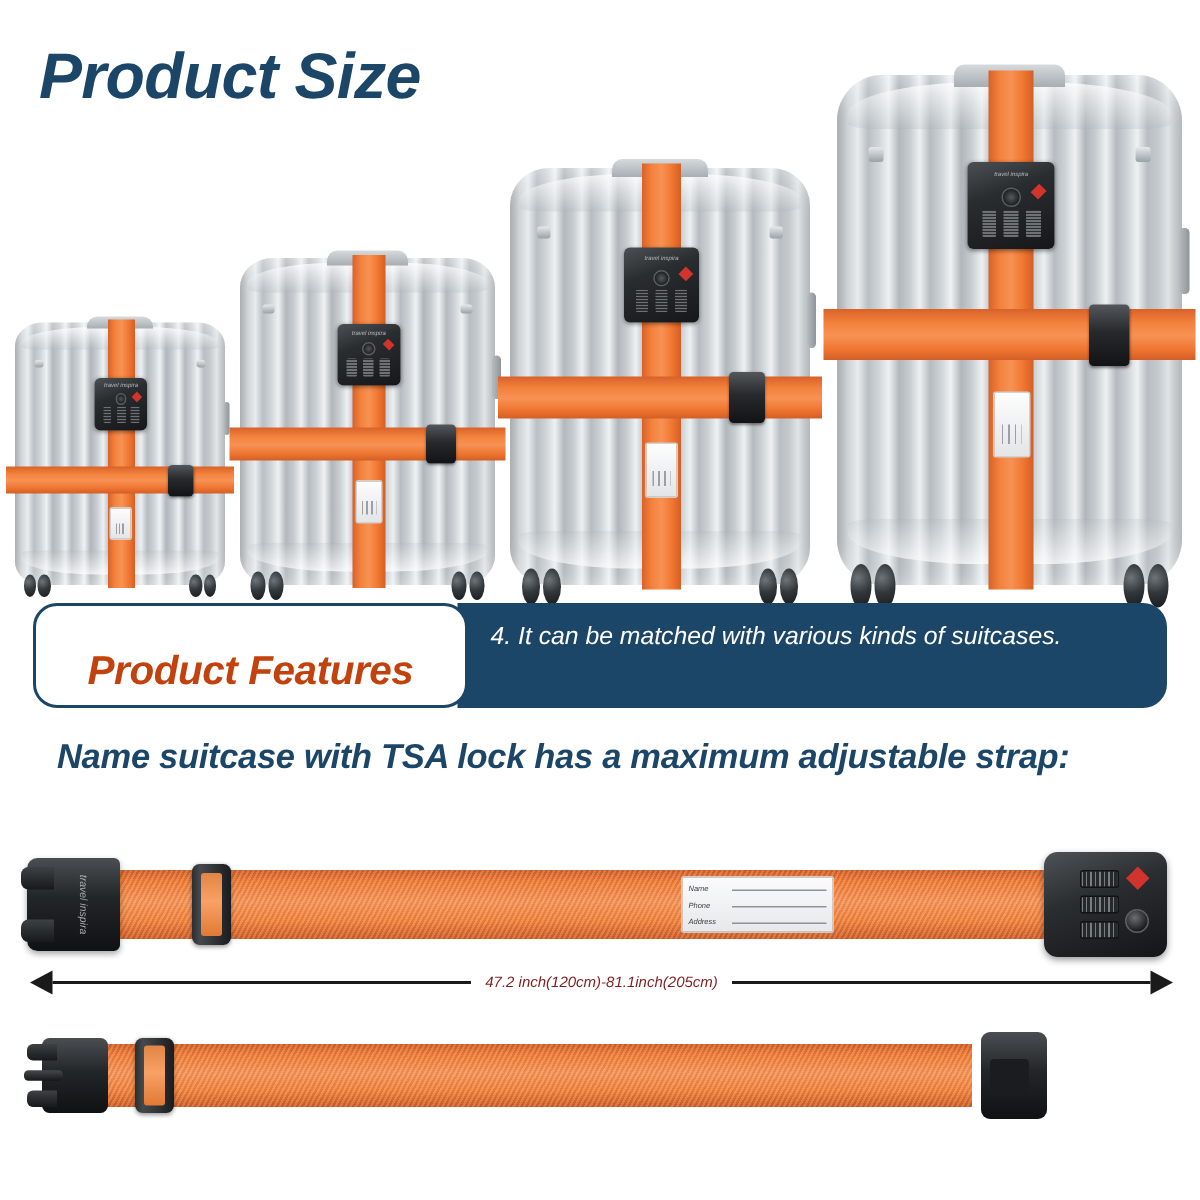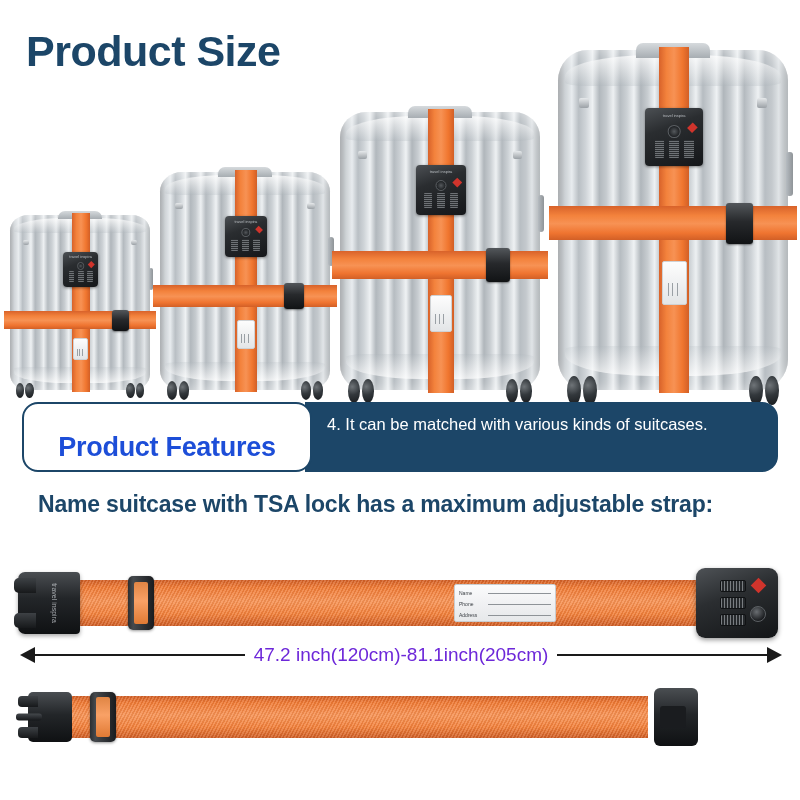--- a/index.html
+++ b/index.html
@@ -10,20 +10,21 @@
     background: #ffffff;
     font-family: "Liberation Sans", sans-serif;
     overflow: hidden;
   }
 
   #page {
     position: relative;
     width: 800px;
     height: 800px;
     background: #ffffff;
+    font-style: italic;
   }
 
   
   .page-title {
     position: absolute;
     left: 26px;
     top: 30px;
     font-size: 43px;
     font-weight: bold;
     color: #1c4668;
@@ -245,21 +246,21 @@
     border-radius: 16px;
     background: #ffffff;
     display: flex;
     align-items: center;
     justify-content: center;
     z-index: 2;
   }
   .features-label span {
     font-size: 27px;
     font-weight: bold;
-    color: #1d4ed8;
+    color: #c2410c;
     letter-spacing: -0.3px;
     margin-top: 21px;
   }
   .features-panel {
     position: absolute;
     left: 283px;
     top: 0;
     width: 473px;
     height: 70px;
     background: #1c4668;
@@ -542,22 +543,22 @@
   .dim .arrow-l, .dim .arrow-r {
     width: 0;
     height: 0;
     border-top: 8px solid transparent;
     border-bottom: 8px solid transparent;
   }
   .dim .arrow-l { border-right: 15px solid #1a1a1a; }
   .dim .arrow-r { border-left: 15px solid #1a1a1a; }
   .dim .dim-text {
     padding: 0 9px;
-    font-size: 19px;
-    color: #6d28d9;
+    font-size: 10px;
+    color: #7f1d1d;
     white-space: nowrap;
   }
 
   .dim1 { left: 20px; top: 640px; width: 762px; }
   .dim2 { left: 20px; top: 750px; width: 660px; }
 </style>
 </head>
 <body>
 
 <div id="page">

